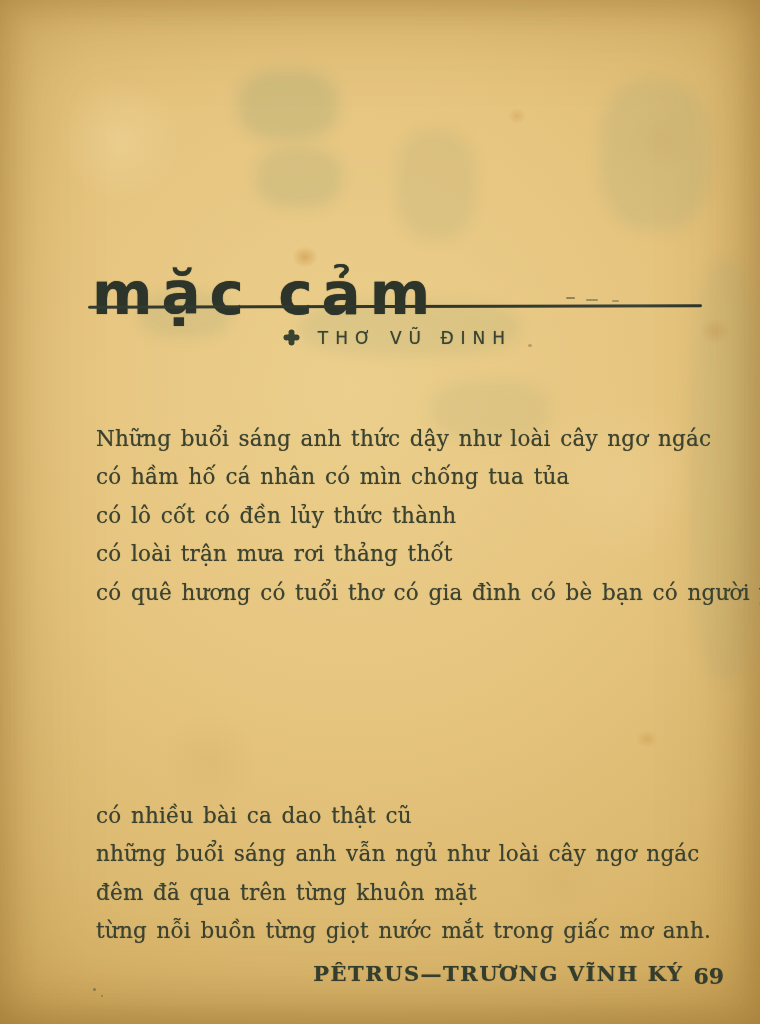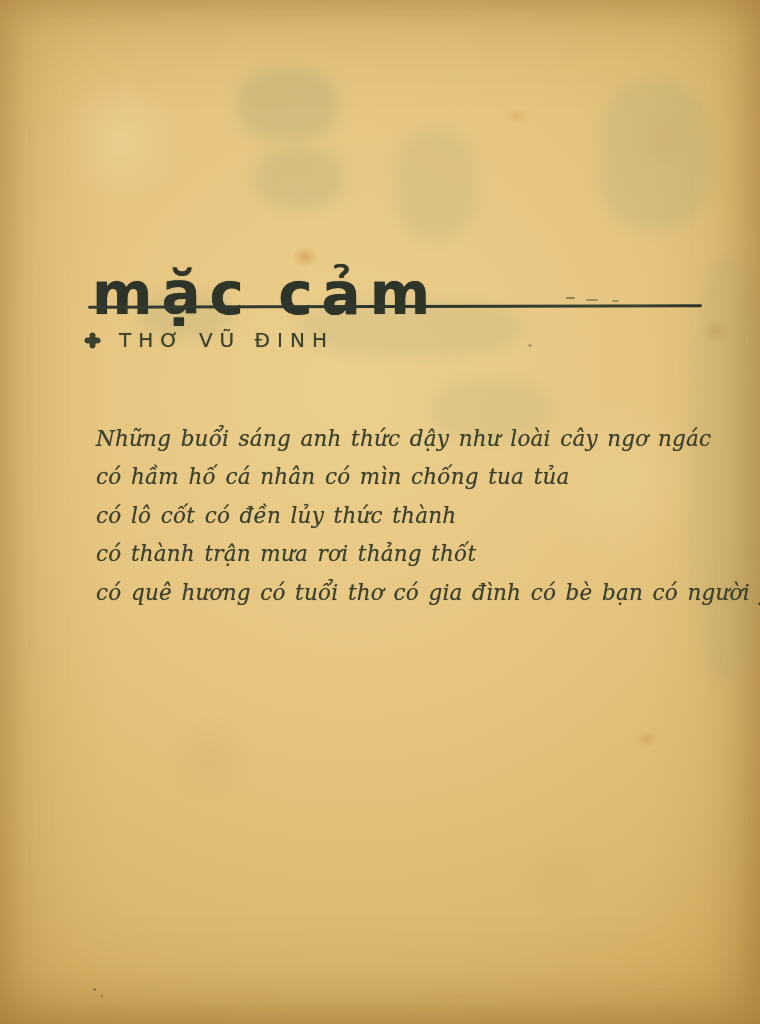--- a/index.html
+++ b/index.html
@@ -55,37 +55,36 @@
     font-weight:bold;font-size:58px;line-height:62px;
     letter-spacing:9px;word-spacing:-4px;
     color:#2d342a;text-shadow:0 0 1px rgba(45,52,42,0.8);
   }
   .rule{
     position:absolute;left:88px;top:305px;width:614px;height:3px;
     background:linear-gradient(90deg,#343b30 0%,#2e352b 55%,#3a4136 90%,#2c332a 100%);
     border-radius:2px;transform:rotate(-0.15deg);
   }
   .byline{
-    position:absolute;left:88px;top:328px;width:607px;
-    text-align:left;
+    position:absolute;left:96px;top:328px;width:607px;
+    text-align:center;
     font-family:"DejaVu Sans", sans-serif;
-    font-size:20px;letter-spacing:7px;
+    font-size:17px;letter-spacing:7px;
     color:#39432f;text-shadow:0 0 1px rgba(57,67,47,0.6);
     white-space:nowrap;
   }
   .orn{
     display:inline-block;width:9px;height:9px;border-radius:50%;
     background:currentColor;color:#39432f;
     box-shadow:0 -5px 0 -1.5px,0 5px 0 -1.5px,-5px 0 0 -1.5px,5px 0 0 -1.5px;
     margin-right:22px;vertical-align:2px;
   }
   .poem{
     position:absolute;left:96px;width:630px;
     font-family:"DejaVu Serif", serif;
-    font-style:italic;
     font-size:21.5px;line-height:38.4px;
     color:#3b422f;text-shadow:0 0 0.8px rgba(59,66,47,0.65);
     word-spacing:2.5px;letter-spacing:0.2px;
   }
   .stanza-1{top:420px;}
   .stanza-2{top:797px;}
   .poem-line{white-space:nowrap;}
   .footer{
     position:absolute;left:0;top:960px;width:724px;
     text-align:right;
@@ -126,19 +125,28 @@
   <div class="rule"></div>
 
   <div class="byline">
     <span class="orn"></span><span>THƠ VŨ ĐINH</span>
   </div>
 
   <div class="poem stanza-1">
     <div class="poem-line">Những buổi sáng anh thức dậy như loài cây ngơ ngác</div>
     <div class="poem-line">có hầm hố cá nhân có mìn chống tua tủa</div>
     <div class="poem-line">có lô cốt có đền lủy thức thành</div>
-    <div class="poem-line">có thành trận mưa rơi thảng thốt</div>
+    <div class="poem-line">có loài trận mưa rơi thảng thốt</div>
     <div class="poem-line">có quê hương có tuổi thơ có gia đình có bè bạn có người yêu.</div>
   </div>
 
+  <div class="poem stanza-2">
+    <div class="poem-line">có nhiều bài ca dao thật cũ</div>
+    <div class="poem-line">những buổi sáng anh vẫn ngủ như loài cây ngơ ngác</div>
+    <div class="poem-line">đêm đã qua trên từng khuôn mặt</div>
+    <div class="poem-line">từng nỗi buồn từng giọt nước mắt trong giấc mơ anh.</div>
+  </div>
 
+  <div class="footer">
+    <span>PÊTRUS—TRƯƠNG VĨNH KÝ</span><span class="pagenum">69</span>
+  </div>
 
 </div>
 
 </body></html>

